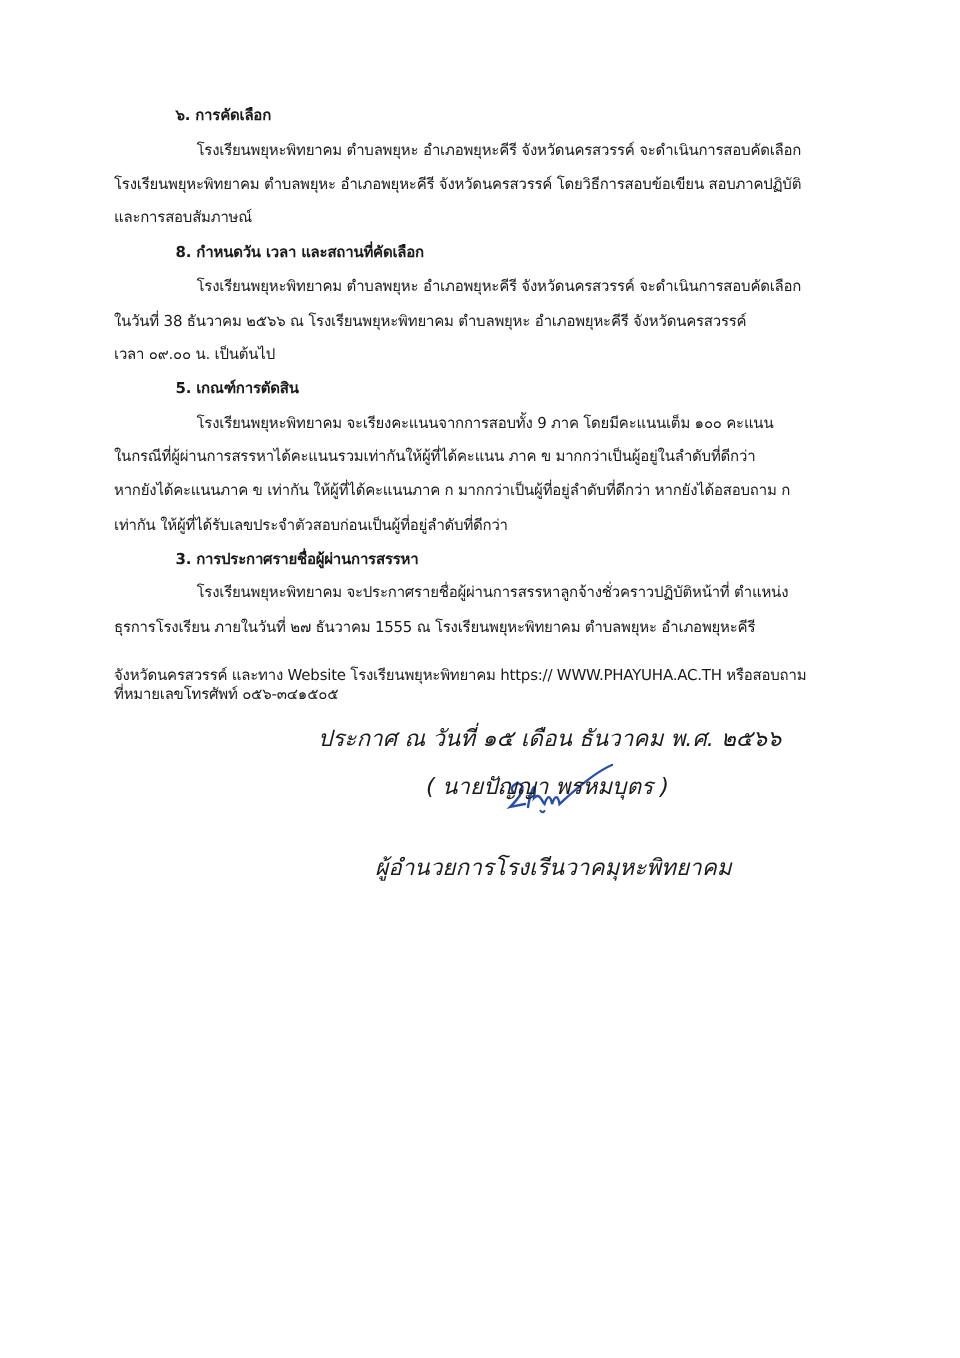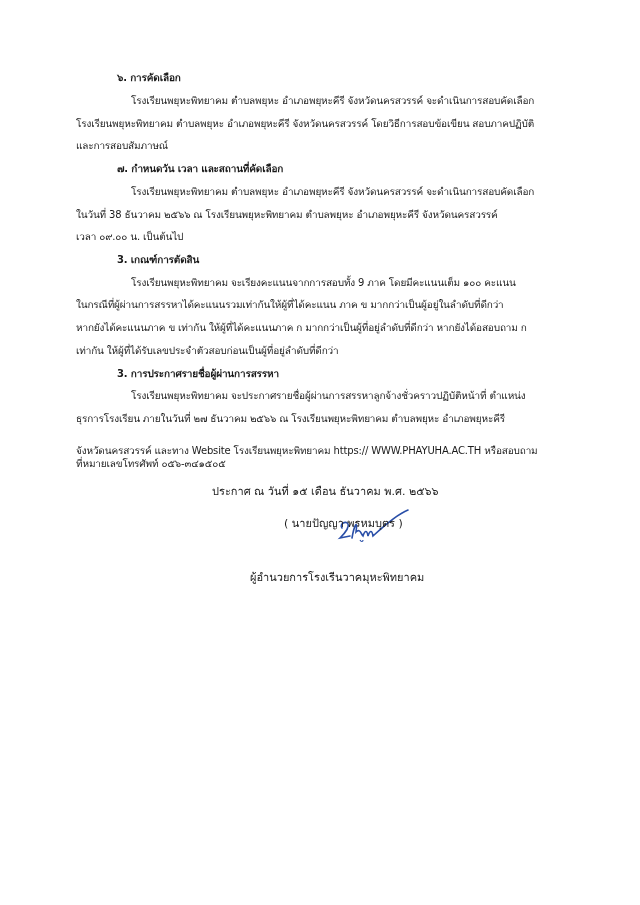--- a/index.html
+++ b/index.html
@@ -3,44 +3,44 @@
 <meta charset="utf-8">
 <style>
   html, body { margin:0; padding:0; background:#ffffff; }
   body { width:640px; height:905px; position:relative; overflow:hidden;
          font-family:"DejaVu Sans","Liberation Sans",sans-serif; color:#1a1a1a; }
   .line { position:absolute; white-space:nowrap; font-size:10px; line-height:16px; letter-spacing:-0.15px; }
   .h { font-weight:bold; left:117px; }
   .p1 { left:131px; }
   .p { left:76px; }
   .sig-img { position:absolute; left:336px; top:506px; width:80px; height:40px; }
-  .center { position:absolute; white-space:nowrap; font-size:11px; line-height:16px; }
+  .center { position:absolute; white-space:nowrap; font-size:15px; line-height:16px;font-style:italic; }
 </style>
 </head>
 <body>
 
 <div class="line h" style="top:70px">๖. การคัดเลือก</div>
 <div class="line p1" style="top:93px">โรงเรียนพยุหะพิทยาคม ตำบลพยุหะ อำเภอพยุหะคีรี จังหวัดนครสวรรค์ จะดำเนินการสอบคัดเลือก</div>
 <div class="line p" style="top:116px">โรงเรียนพยุหะพิทยาคม ตำบลพยุหะ อำเภอพยุหะคีรี จังหวัดนครสวรรค์ โดยวิธีการสอบข้อเขียน สอบภาคปฏิบัติ</div>
 <div class="line p" style="top:138px">และการสอบสัมภาษณ์</div>
 
-<div class="line h" style="top:161px">๗. กำหนดวัน เวลา และสถานที่คัดเลือก</div>
+<div class="line h" style="top:161px">8. กำหนดวัน เวลา และสถานที่คัดเลือก</div>
 <div class="line p1" style="top:184px">โรงเรียนพยุหะพิทยาคม ตำบลพยุหะ อำเภอพยุหะคีรี จังหวัดนครสวรรค์ จะดำเนินการสอบคัดเลือก</div>
 <div class="line p" style="top:207px">ในวันที่ 38 ธันวาคม ๒๕๖๖ ณ โรงเรียนพยุหะพิทยาคม ตำบลพยุหะ อำเภอพยุหะคีรี จังหวัดนครสวรรค์</div>
 <div class="line p" style="top:229px">เวลา ๐๙.๐๐ น. เป็นต้นไป</div>
 
-<div class="line h" style="top:252px">3. เกณฑ์การตัดสิน</div>
+<div class="line h" style="top:252px">5. เกณฑ์การตัดสิน</div>
 <div class="line p1" style="top:275px">โรงเรียนพยุหะพิทยาคม จะเรียงคะแนนจากการสอบทั้ง 9 ภาค โดยมีคะแนนเต็ม ๑๐๐ คะแนน</div>
 <div class="line p" style="top:297px">ในกรณีที่ผู้ผ่านการสรรหาได้คะแนนรวมเท่ากันให้ผู้ที่ได้คะแนน ภาค ข มากกว่าเป็นผู้อยู่ในลำดับที่ดีกว่า</div>
 <div class="line p" style="top:320px">หากยังได้คะแนนภาค ข เท่ากัน ให้ผู้ที่ได้คะแนนภาค ก มากกว่าเป็นผู้ที่อยู่ลำดับที่ดีกว่า หากยังได้อสอบถาม ก</div>
 <div class="line p" style="top:343px">เท่ากัน ให้ผู้ที่ได้รับเลขประจำตัวสอบก่อนเป็นผู้ที่อยู่ลำดับที่ดีกว่า</div>
 
 <div class="line h" style="top:366px">3. การประกาศรายชื่อผู้ผ่านการสรรหา</div>
 <div class="line p1" style="top:388px">โรงเรียนพยุหะพิทยาคม จะประกาศรายชื่อผู้ผ่านการสรรหาลูกจ้างชั่วคราวปฏิบัติหน้าที่ ตำแหน่ง</div>
-<div class="line p" style="top:411px">ธุรการโรงเรียน ภายในวันที่ ๒๗ ธันวาคม ๒๕๖๖ ณ โรงเรียนพยุหะพิทยาคม ตำบลพยุหะ อำเภอพยุหะคีรี</div>
+<div class="line p" style="top:411px">ธุรการโรงเรียน ภายในวันที่ ๒๗ ธันวาคม 1555 ณ โรงเรียนพยุหะพิทยาคม ตำบลพยุหะ อำเภอพยุหะคีรี</div>
 <div class="line p" style="top:443px">จังหวัดนครสวรรค์ และทาง Website โรงเรียนพยุหะพิทยาคม https:// WWW.PHAYUHA.AC.TH หรือสอบถาม</div>
 <div class="line p" style="top:456px">ที่หมายเลขโทรศัพท์ ๐๕๖-๓๔๑๕๐๕</div>
 
 <div class="center" style="left:212px; top:484px">ประกาศ  ณ  วันที่  ๑๕  เดือน ธันวาคม พ.ศ. ๒๕๖๖</div>
 
 <svg class="sig-img" viewBox="0 0 80 40">
   <path d="M6 22 C 3 18, 10 14, 12 18 C 14 22, 6 30, 4 32 L 14 30" fill="none" stroke="#2a4fa8" stroke-width="1.6" stroke-linecap="round"></path>
   <path d="M16 32 C 18 20, 22 12, 20 26 C 24 22, 25 28, 27 30 C 29 24, 31 24, 32 30 C 34 24, 36 24, 37 30 C 50 18, 62 8, 72 4" fill="none" stroke="#2a4fa8" stroke-width="1.6" stroke-linecap="round"></path>
   <path d="M24 34 C 25 36, 27 36, 27 34" fill="none" stroke="#2a4fa8" stroke-width="1.2"></path>
 </svg>

